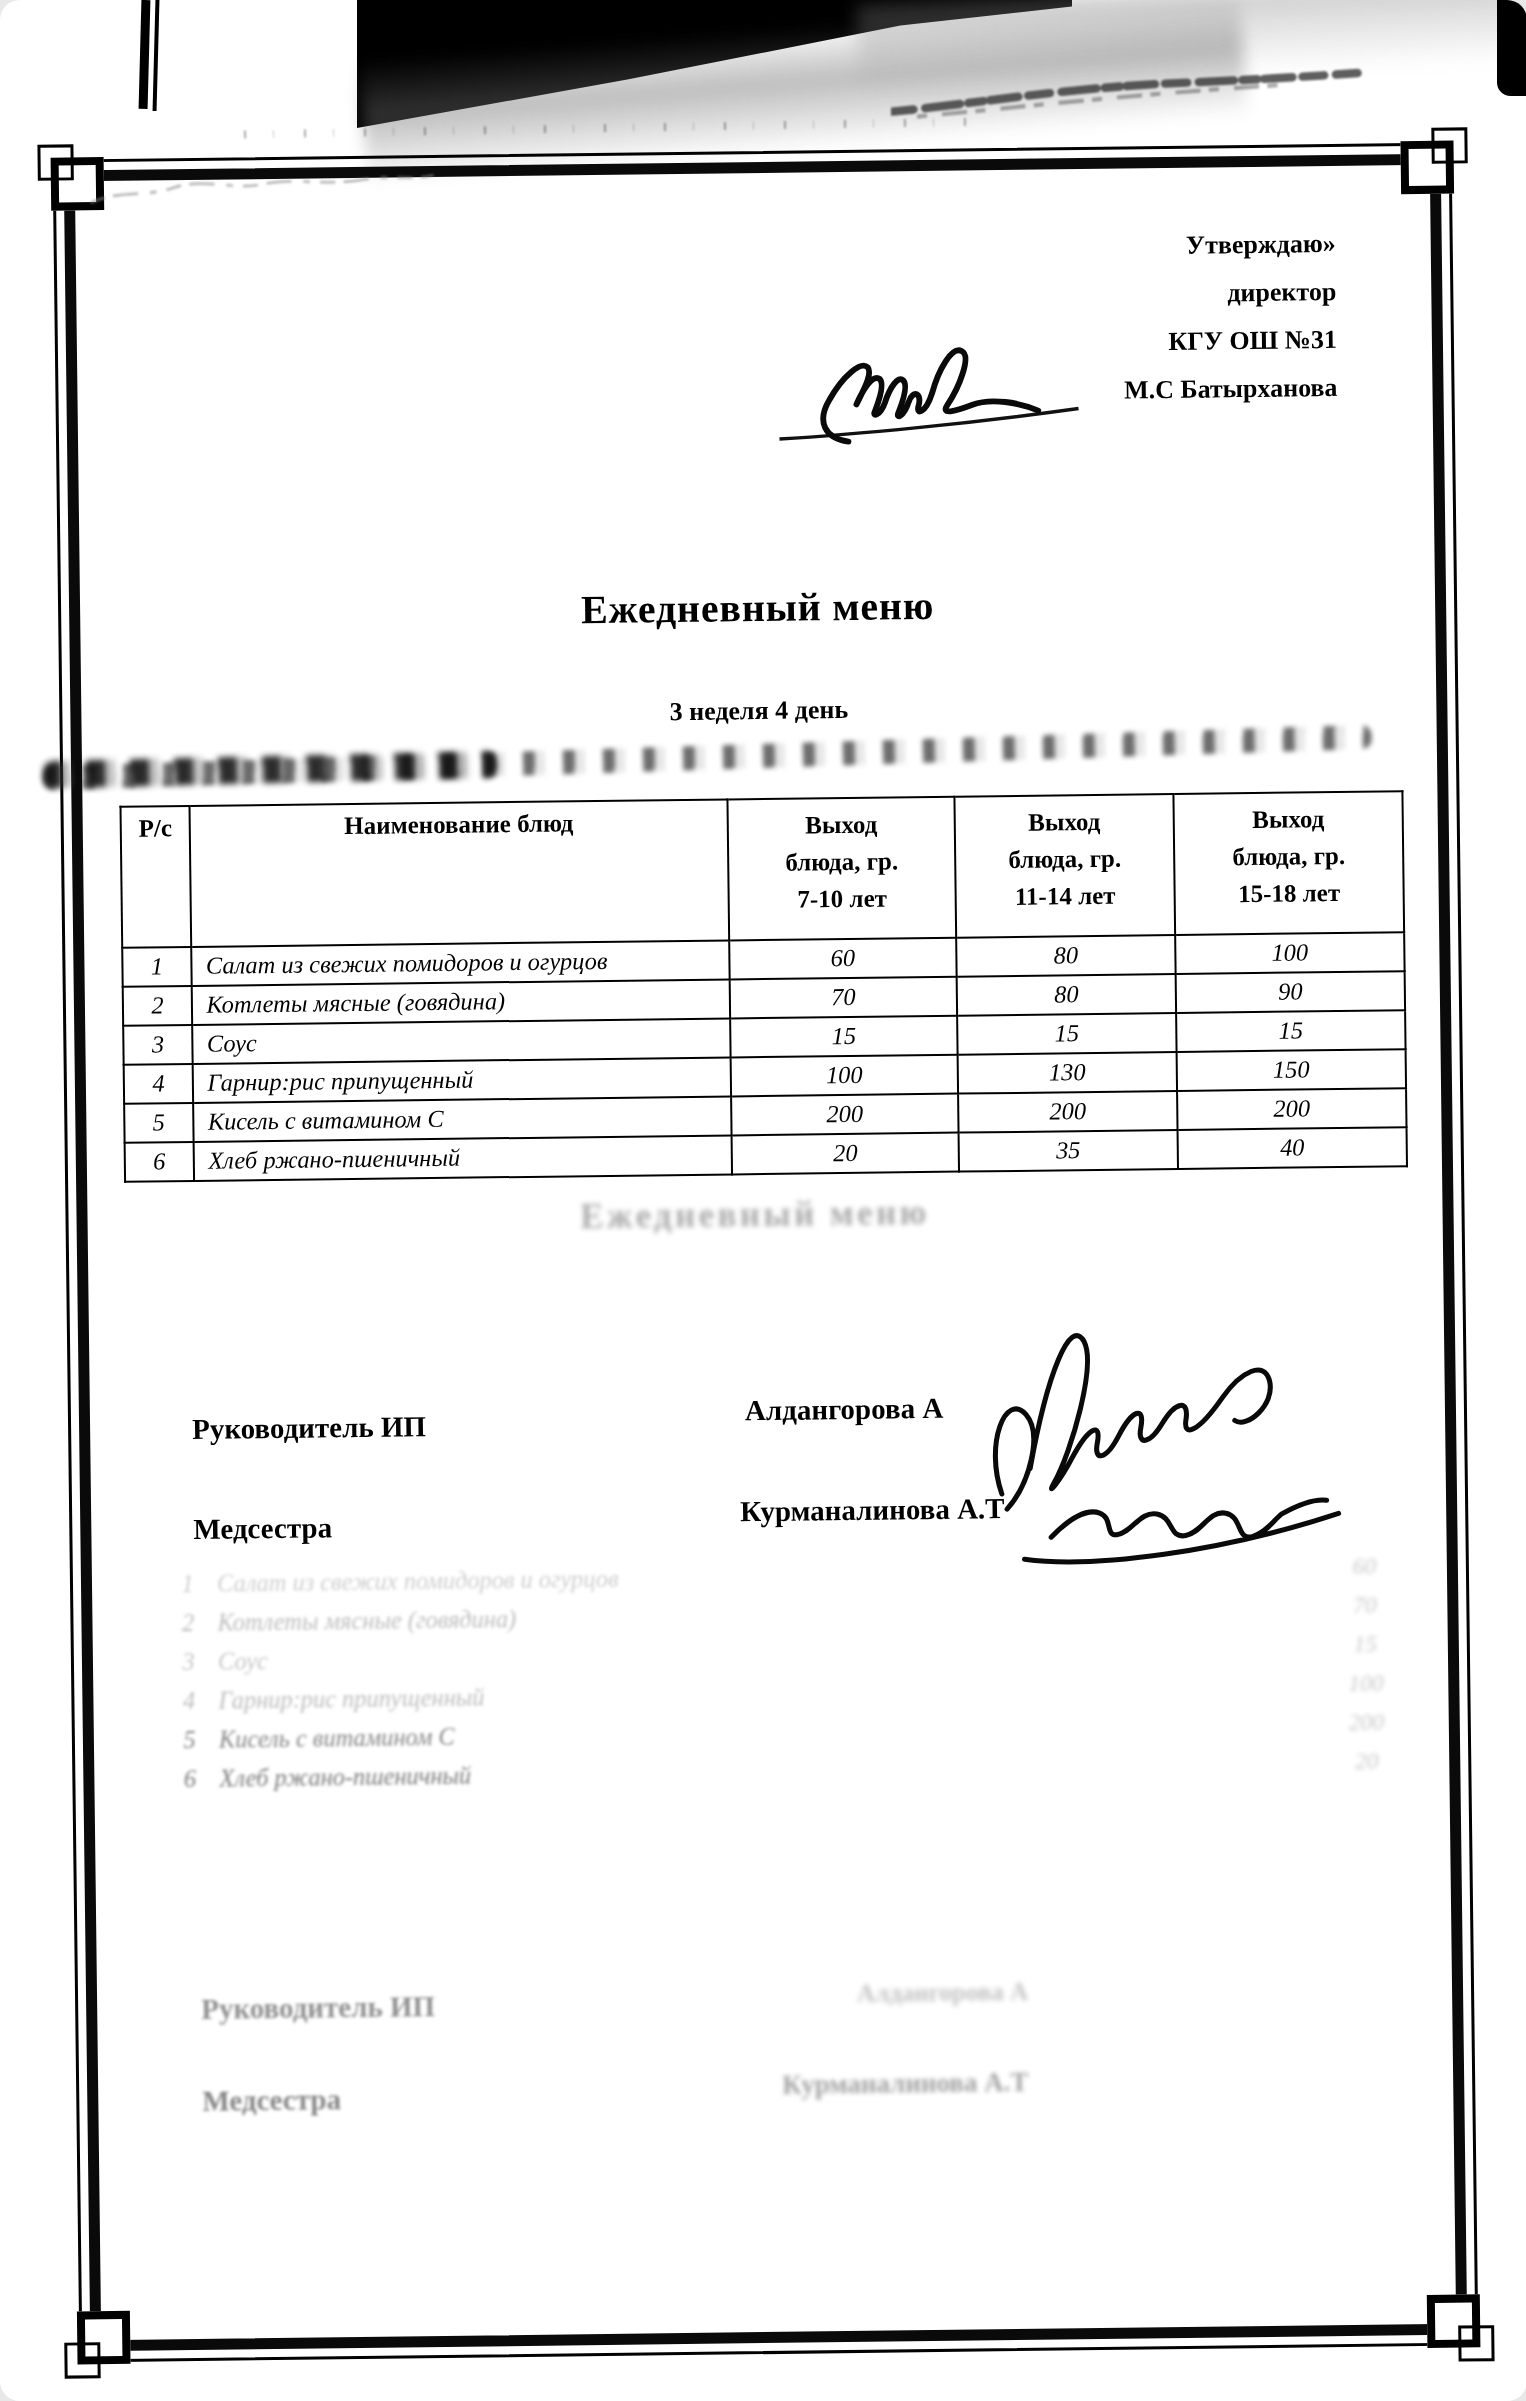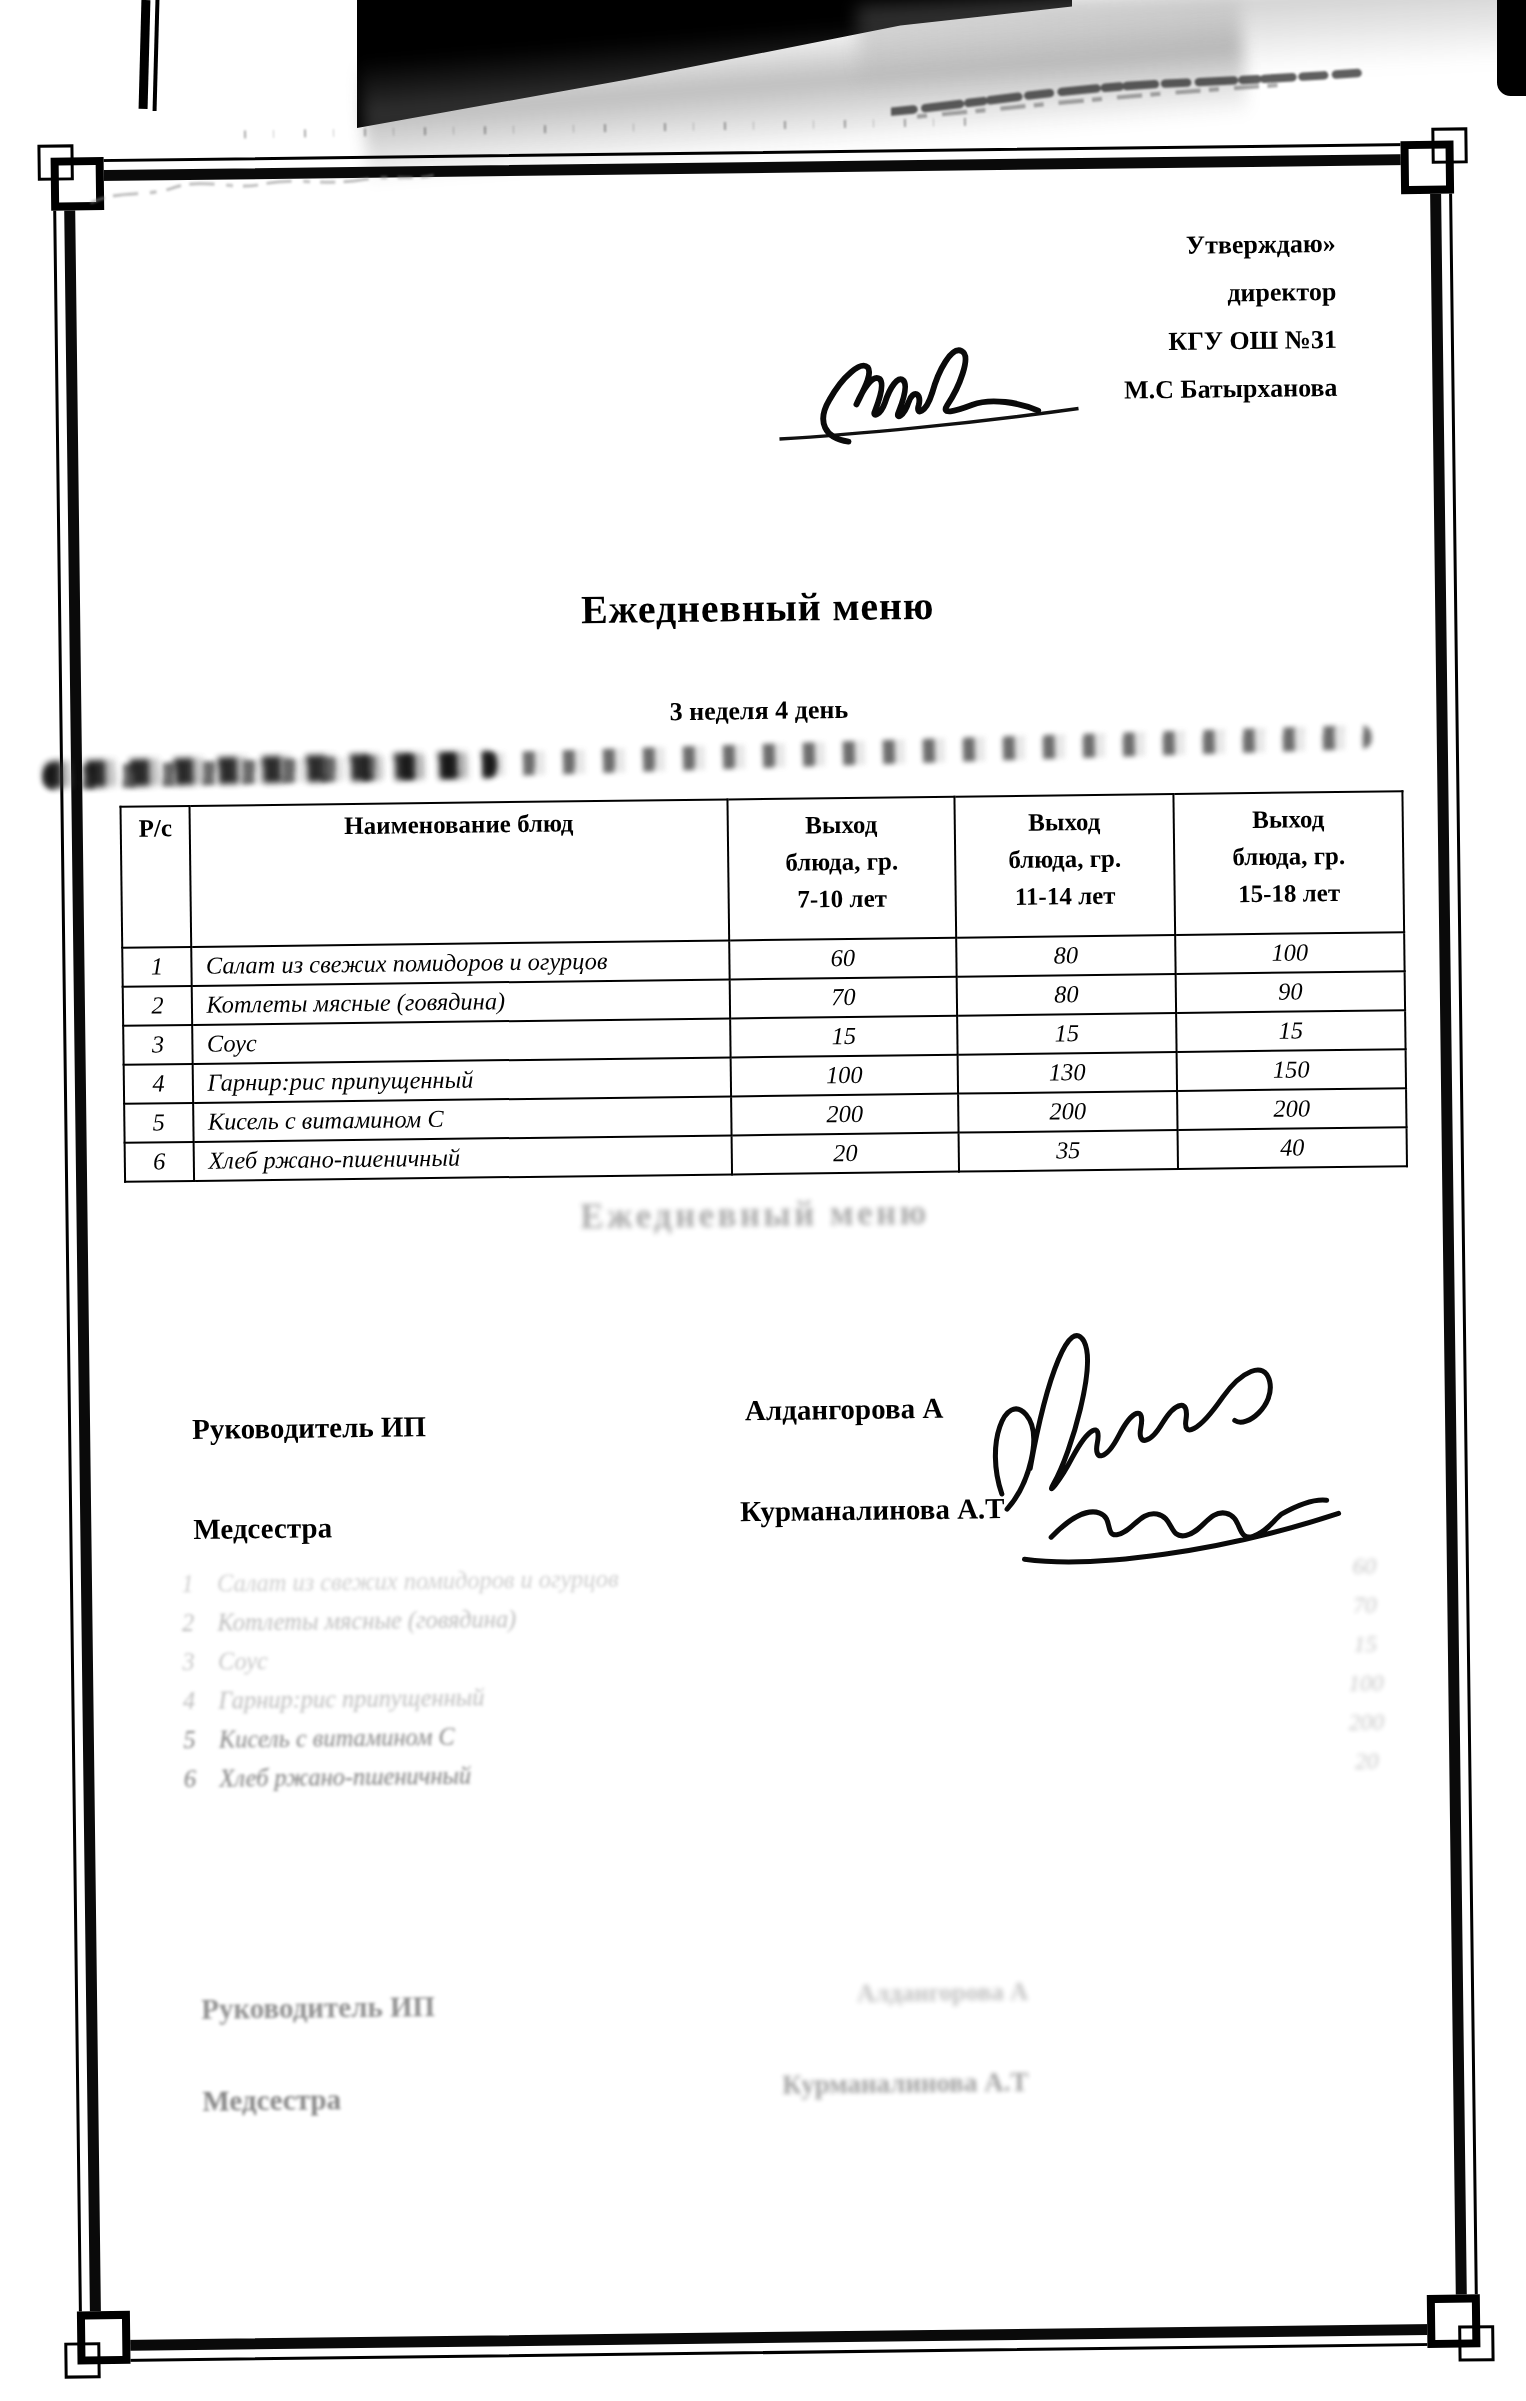--- a/index.html
+++ b/index.html
@@ -1,17 +1,17 @@
 <!DOCTYPE html>
 <html style="font-size:13.5px"><head>
 <meta charset="utf-8">
 <style>
   html,body{margin:0;padding:0;background:#e8e8e8;}
   #page{position:relative;width:1527px;height:2401px;background:#ffffff;overflow:hidden;
-        font-family:"Liberation Serif","DejaVu Serif",serif;color:#000;}
+        font-family:"Liberation Serif","DejaVu Serif",serif;color:#000;border-radius:20px;}
   .abs{position:absolute;}
 
   
   #wedge{left:357px;top:0;width:715px;height:128px;background:#000;
          clip-path:polygon(0 0,100% 0,100% 5%,76% 20%,38% 62%,7% 93%,0 100%);}
   #graywash1{left:362px;top:25px;width:883px;height:126px;opacity:.6;
          background:linear-gradient(180deg,transparent 0%,rgba(110,110,110,.75) 45%,transparent 100%);
          transform:rotate(-4.5deg);filter:blur(7.6px);}
   #graywash2{left:858px;top:-8.4px;width:656px;height:84px;opacity:.5;
          background:linear-gradient(180deg,rgba(130,130,130,.8),transparent);

